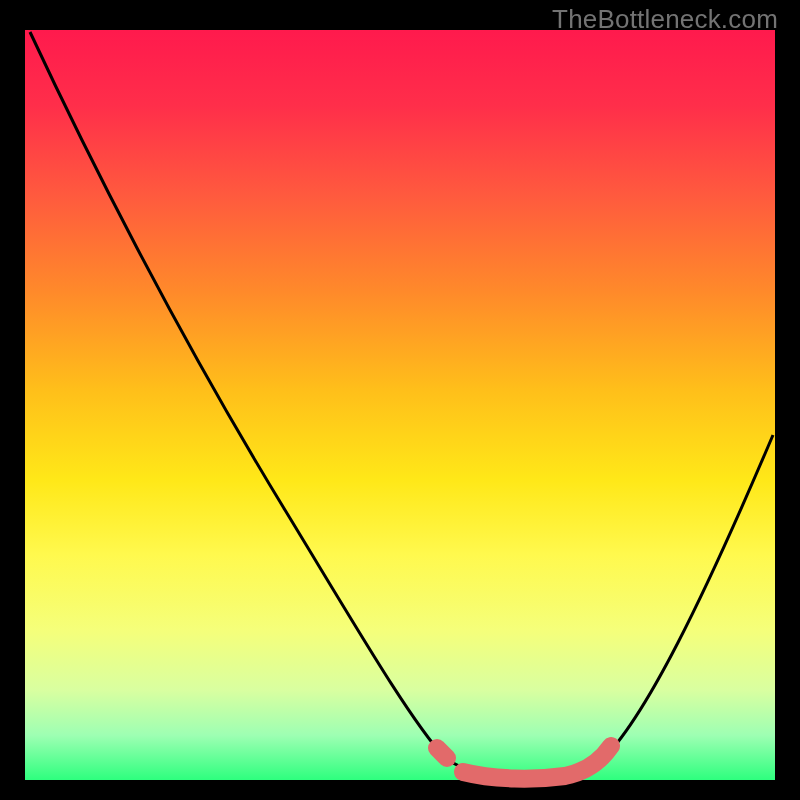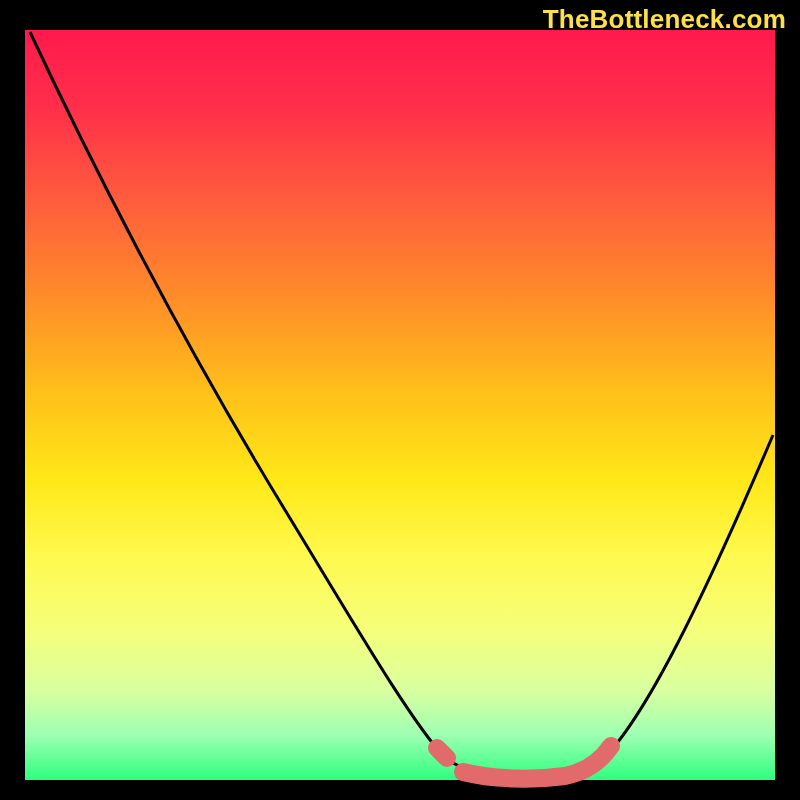--- a/index.html
+++ b/index.html
@@ -13,24 +13,24 @@
   }
   .frame {
     position: relative;
     width: 800px;
     height: 800px;
     background: #000;
   }
   .watermark {
     position: absolute;
     top: 4px;
-    right: 14px;
+    right: 22px;
     font-size: 26px;
-    font-weight: 700;
-    color: #fde047;
+    font-weight: 400;
+    color: #737373;
     letter-spacing: 0.2px;
     user-select: none;
   }
   .plot-area {
     position: absolute;
     left: 25px;
     top: 30px;
     width: 750px;
     height: 750px;
     

